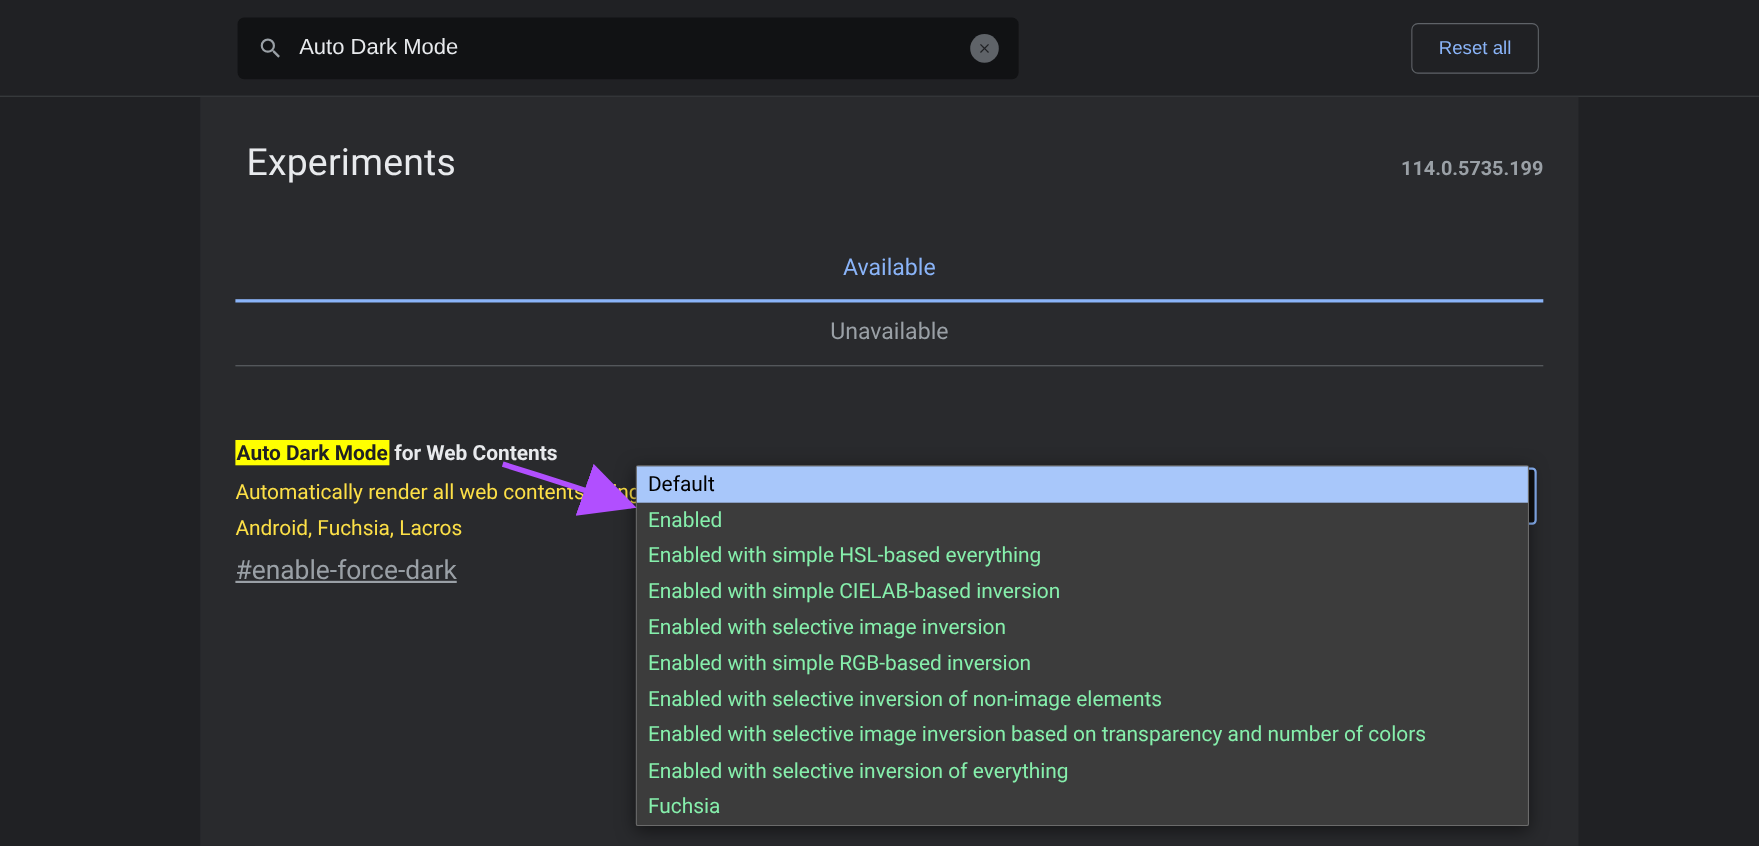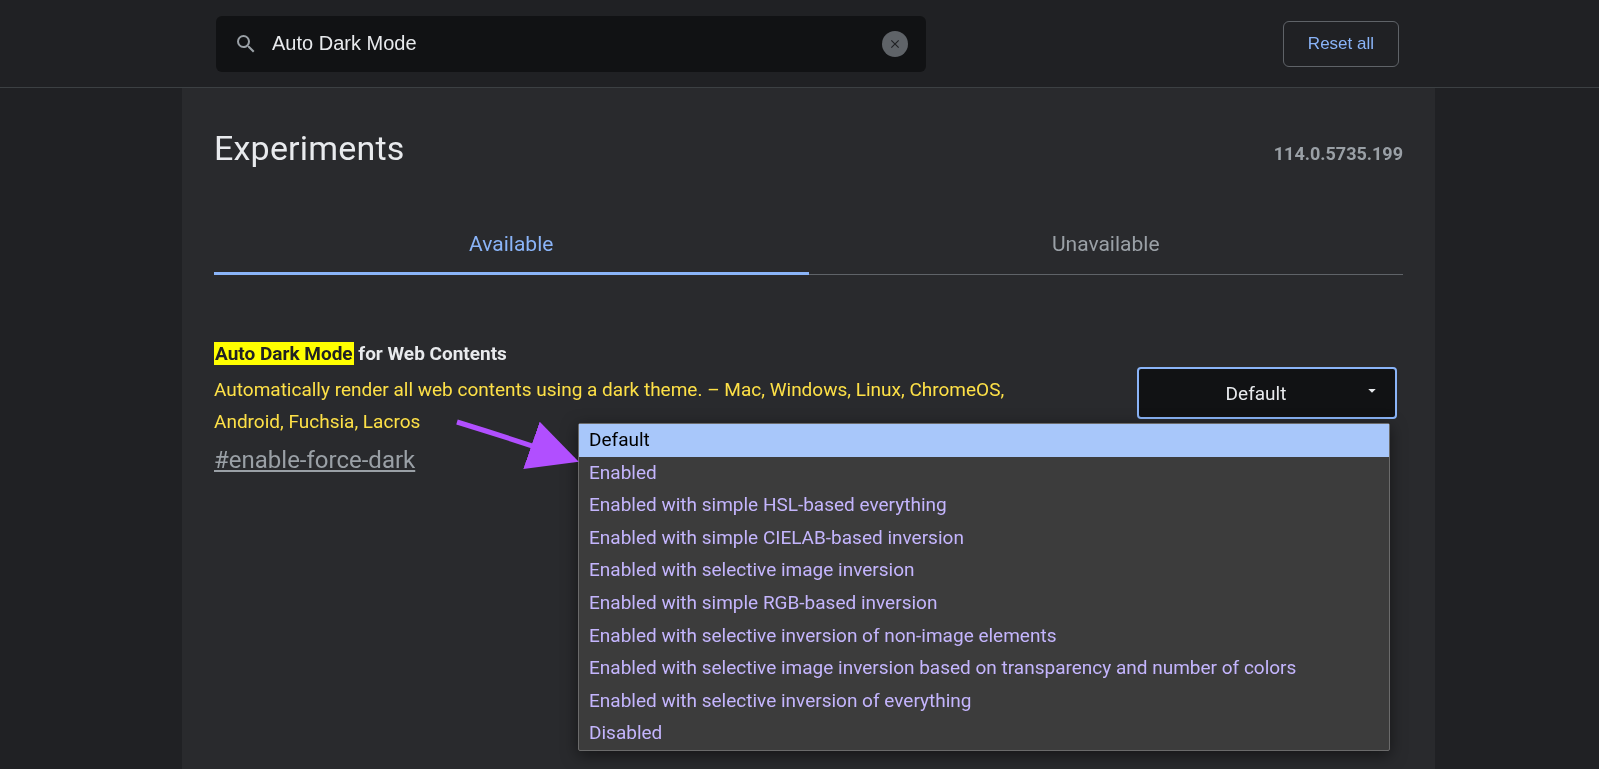--- a/index.html
+++ b/index.html
@@ -67,35 +67,37 @@
     top: 88px;
     bottom: 0;
     background: #292a2d;
     padding: 40px 32px 0 32px;
   }
   .header-row {
     display: flex;
     justify-content: space-between;
     align-items: baseline;
     margin-bottom: 48px;
+    margin-left: 10px;
   }
   .page-title {
     font-size: 34px;
     font-weight: 400;
     color: #e8eaed;
     letter-spacing: 0.2px;
   }
   .version {
     font-size: 18px;
     color: #9aa0a6;
     font-weight: bold;
   }
   .tabs {
     display: flex;
     border-bottom: 1px solid #5f6368;
+    flex-direction: column;
   }
   .tab {
     flex: 1;
     text-align: center;
     padding: 16px 0 18px 0;
     font-size: 21px;
     color: #9aa0a6;
     cursor: pointer;
     position: relative;
   }
@@ -176,21 +178,21 @@
     width: 812px;
     background: #3c3c3c;
     border: 1px solid #6b6b6b;
     border-radius: 2px;
     z-index: 50;
     font-size: 19px;
     box-shadow: 0 4px 16px rgba(0,0,0,0.5);
   }
   .dropdown-item {
     padding: 3px 10px;
-    color: #c4b5fd;
+    color: #86efac;
     cursor: pointer;
     white-space: nowrap;
     line-height: 1.4;
   }
   .dropdown-item.selected {
     background: #a8c7fa;
     color: #000000;
   }
   .arrow {
     position: absolute;
@@ -255,21 +257,21 @@
 <div class="dropdown" id="dropdown-list">
     <div class="dropdown-item selected">Default</div>
     <div class="dropdown-item">Enabled</div>
     <div class="dropdown-item">Enabled with simple HSL-based everything</div>
     <div class="dropdown-item">Enabled with simple CIELAB-based inversion</div>
     <div class="dropdown-item">Enabled with selective image inversion</div>
     <div class="dropdown-item">Enabled with simple RGB-based inversion</div>
     <div class="dropdown-item">Enabled with selective inversion of non-image elements</div>
     <div class="dropdown-item">Enabled with selective image inversion based on transparency and number of colors</div>
     <div class="dropdown-item">Enabled with selective inversion of everything</div>
-    <div class="dropdown-item">Disabled</div>
+    <div class="dropdown-item">Fuchsia</div>
   </div>
 
 <svg class="arrow" width="140" height="70" viewBox="0 0 140 70">
   <defs>
     <marker id="ah" markerWidth="12" markerHeight="12" refX="9" refY="5" orient="auto">
       <path d="M0,0 L10,5 L0,10 z" fill="#b14fff"></path>
     </marker>
   </defs>
   <path d="M5,10 Q70,30 122,48" stroke="#b14fff" stroke-width="5" fill="none" marker-end="url(#ah)"></path>
 </svg>

